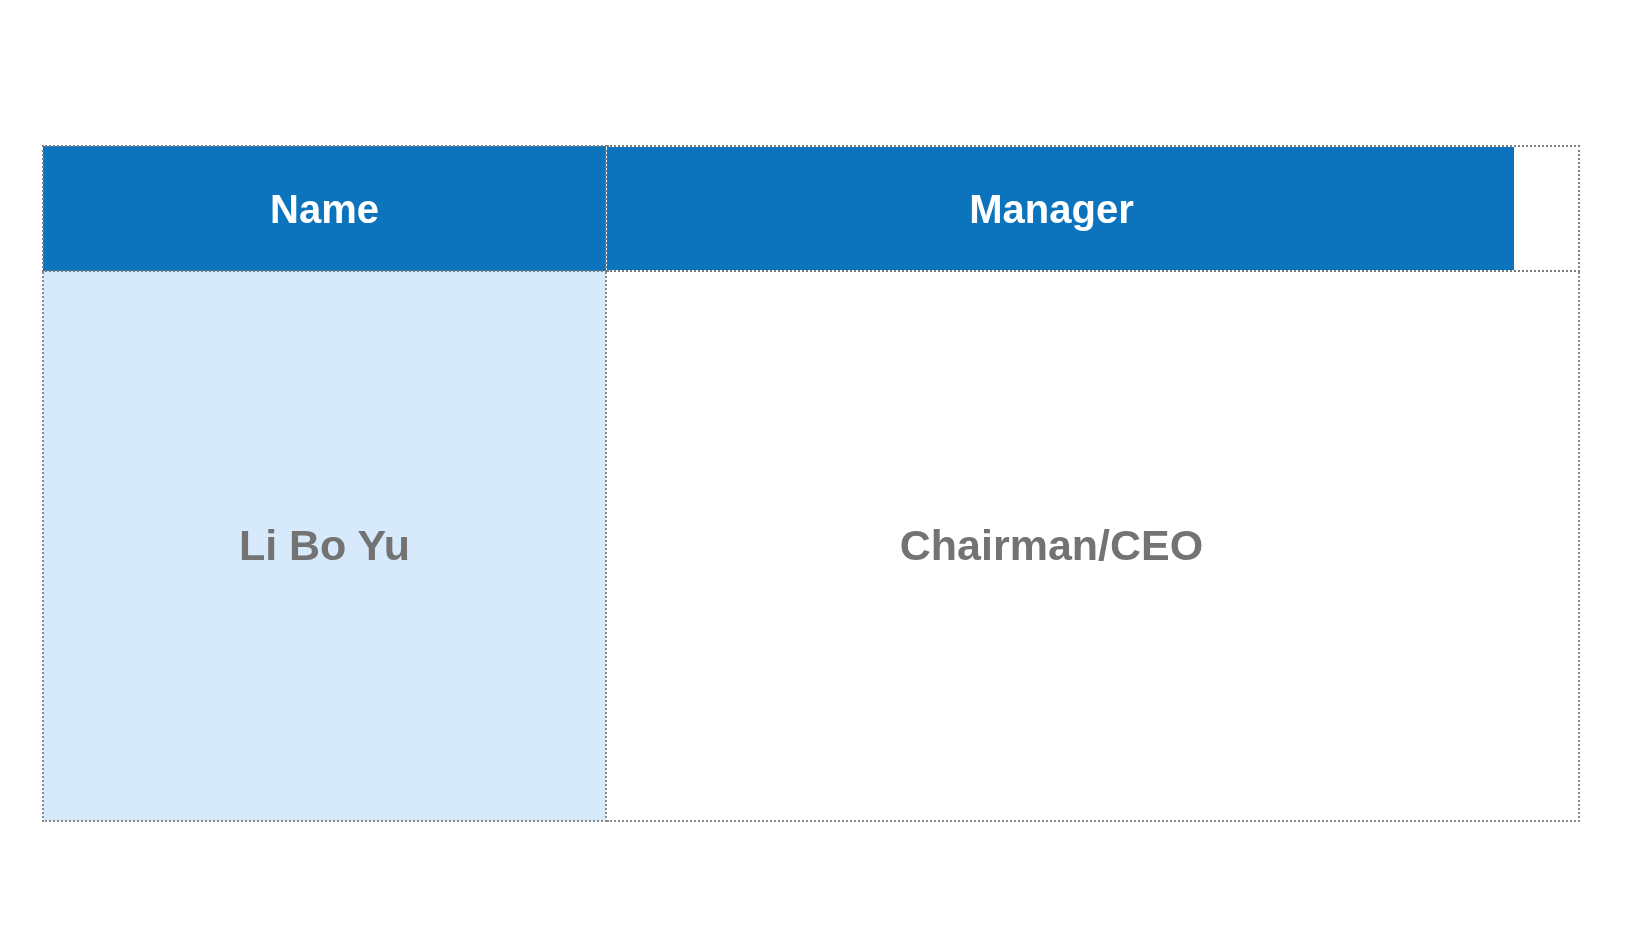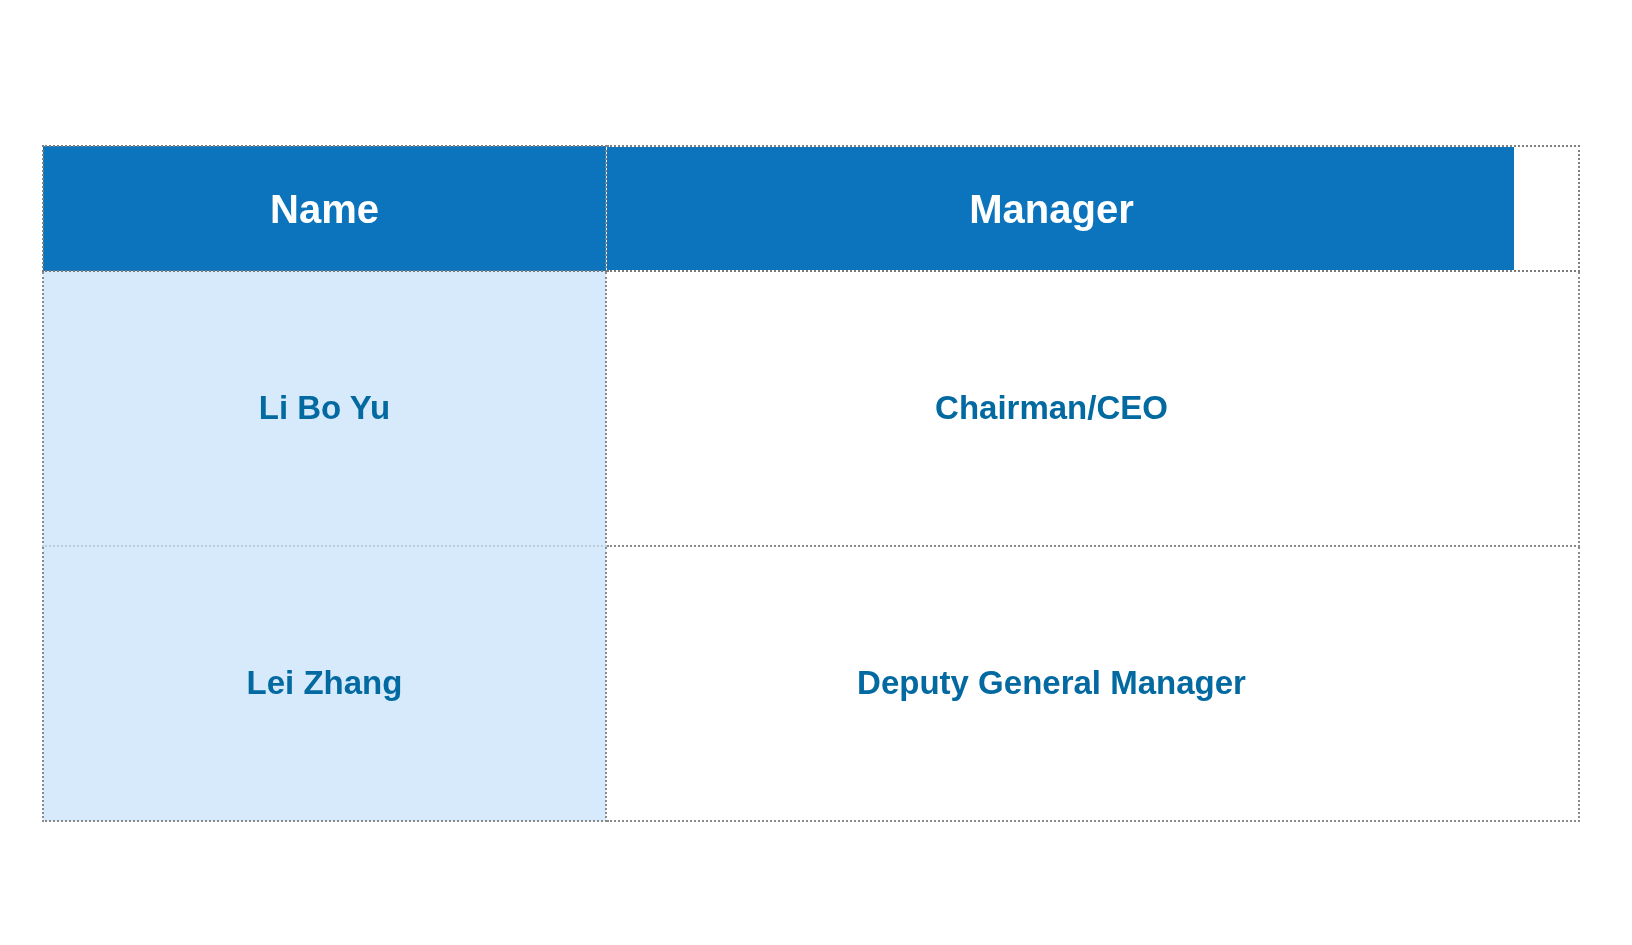--- a/index.html
+++ b/index.html
@@ -71,22 +71,22 @@
 
   .th-position .hdr-label {
     
     transform: translateX(-41px);
   }
 
   
   .mgmt-table tbody tr { height: 138px; }
 
   .mgmt-table td {
-    font-size: 33px;
-    color: #0369a1;
+    font-size: 43px;
+    color: #737373;
     line-height: 1.1;
     margin-top: 9px;
   }
 
   .cell-name {
     background: #d6eafb;
   }
 
   .cell-position {
     background: #ffffff;
@@ -142,25 +142,17 @@
       <tr>
         <td class="cell-name">
           <span class="cell-inner">Li Bo Yu</span>
         </td>
         <td class="cell-position">
           <span class="cell-inner">Chairman/CEO</span>
         </td>
       </tr>
 
 
-      <tr>
-        <td class="cell-name">
-          <span class="cell-inner">Lei Zhang</span>
-        </td>
-        <td class="cell-position">
-          <span class="cell-inner">Deputy General Manager</span>
-        </td>
-      </tr>
 
     </tbody>
   </table>
 
 </div>
 
 </body></html>

